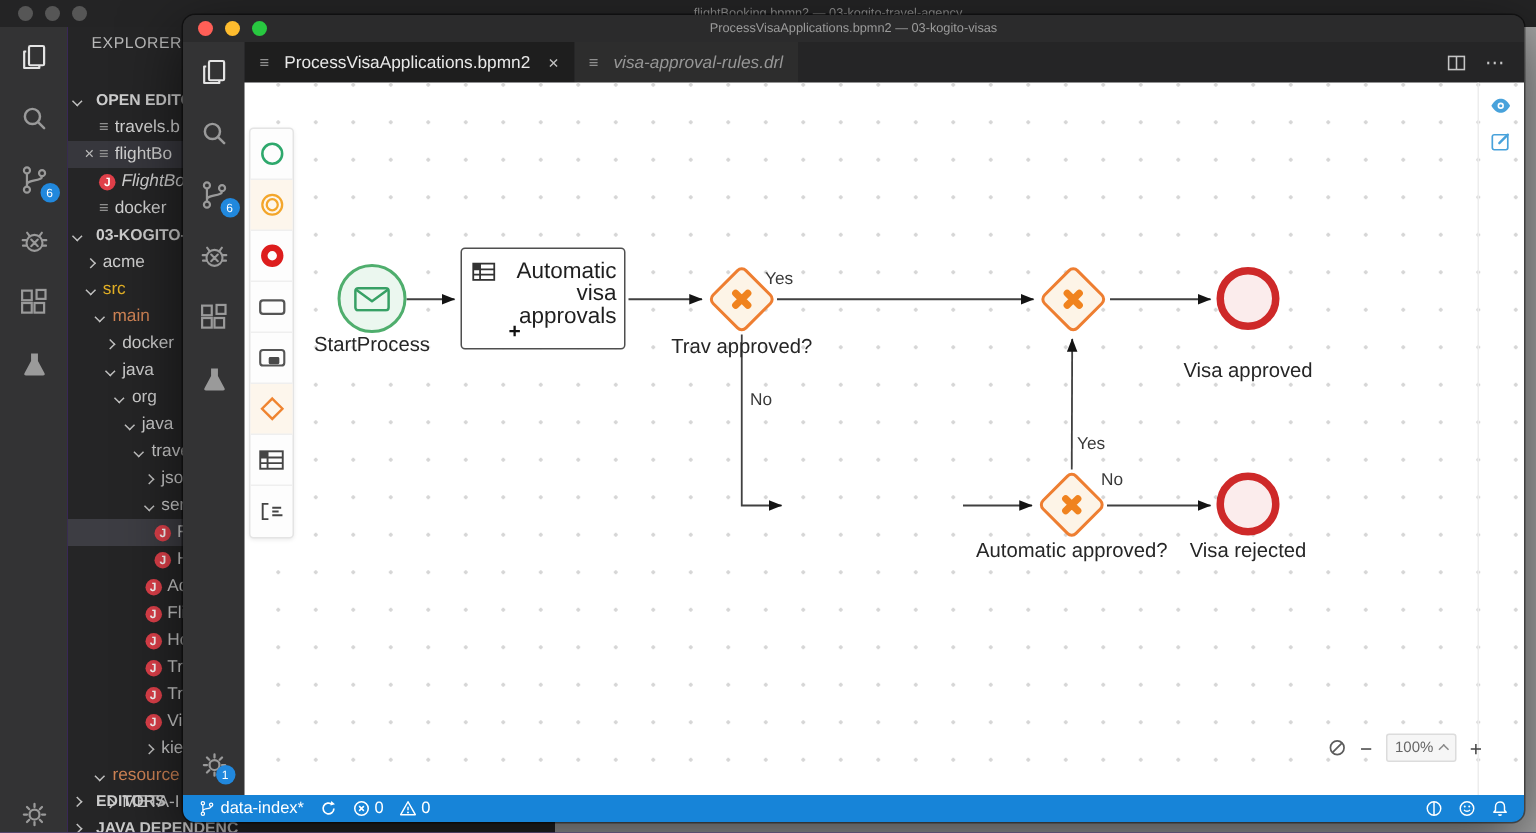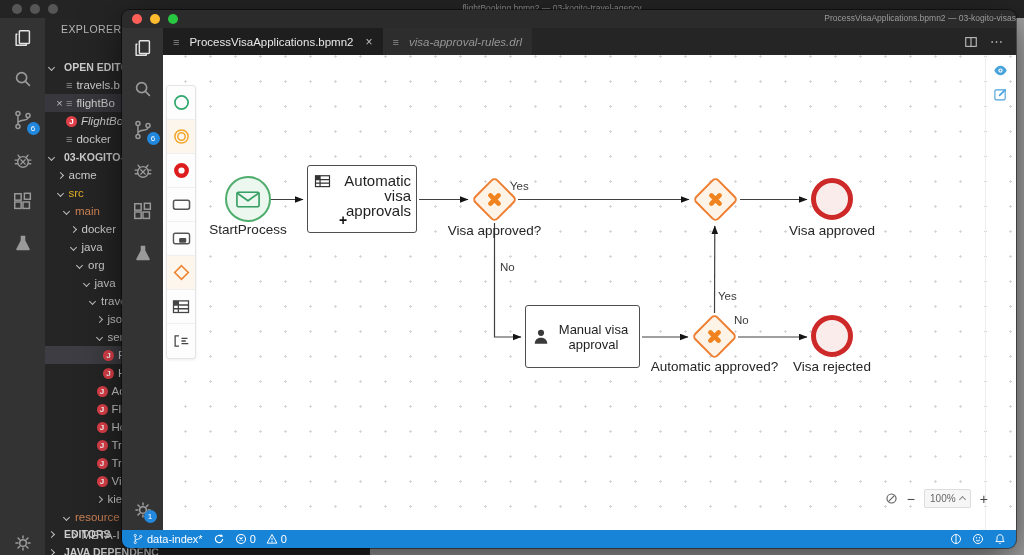--- a/index.html
+++ b/index.html
@@ -38,21 +38,21 @@
   .chev.d{transform:rotate(45deg)}
   .c-gold{color:#e0ae25}
   .c-orange{color:#cd8254}
   .sb-bottom-row{position:absolute;left:0;right:0;height:18px;display:flex;align-items:center;gap:4px;padding-left:4px;font-size:10.5px;font-weight:bold;color:#cccccc;white-space:nowrap}
 
   
   .win{position:absolute;left:122px;top:10px;width:894px;height:538px;border-radius:8px;overflow:hidden;background:#252526;box-shadow:0 12px 42px rgba(0,0,0,.6),0 0 0 1px rgba(0,0,0,.45)}
   .win-titlebar{position:relative;height:18px;background:#2b2b2c}
   .win-lights{left:10px;top:4px}
   .win-lights i.r{background:#ff5f57}.win-lights i.y{background:#febc2e}.win-lights i.g{background:#28c840}
-  .win-title{position:absolute;left:0;right:0;top:3px;text-align:right;font-size:8.5px;color:#9b9b9b;white-space:nowrap}
+  .win-title{position:absolute;left:0;right:0;top:3px;text-align:center;font-size:8.5px;color:#9b9b9b;white-space:nowrap}
   .win-body{position:absolute;top:18px;left:0;right:0;bottom:18px;display:flex}
   .win-activity{position:relative;width:41px;background:#333334;display:flex;flex-direction:column;align-items:center;padding-top:8px;gap:17px;flex:0 0 41px}
   .win-main{flex:1;display:flex;flex-direction:column;min-width:0}
   .tabs{height:27px;background:#252526;display:flex;align-items:stretch}
   .tab{display:flex;align-items:center;gap:6px;padding:0 10px;font-size:11.5px;white-space:nowrap}
   .tab.active{background:#1e1e1e;color:#e8e8e8}
   .tab.preview{background:#2d2d2d;color:#969696;font-style:italic}
   .tab .tclose{color:#c0c0c0;font-size:12px;margin-left:6px}
   .tabs-rest{flex:1}
   .tabs-actions{display:flex;align-items:center;gap:12px;padding:0 12px;color:#c5c5c5}
@@ -581,38 +581,32 @@
                 <use href="#i-grid"></use>
               </svg>
             <div class="ttext">Automatic visa approvals</div>
             <span class="cursor-plus">+</span>
           </div>
 
           <div class="gw" style="left:315px;top:128px"></div>
           <svg class="gwx" style="left:323px;top:136px" viewBox="0 0 18 18">
               <use href="#i-xcross"></use>
             </svg>
-          <div class="bpmn-label" style="left:271px;top:168px;width:121px">Visa approved?</div>
+          <div class="bpmn-label" style="left:271px;top:168px;width:121px">Trav approved?</div>
           <div class="edge-label" style="left:347px;top:125px">Yes</div>
           <div class="edge-label" style="left:337px;top:206px">No</div>
 
           <div class="gw" style="left:536px;top:128px"></div>
           <svg class="gwx" style="left:544px;top:136px" viewBox="0 0 18 18">
               <use href="#i-xcross"></use>
             </svg>
 
           <div class="end-ev" style="left:648px;top:123px"></div>
-          <div class="bpmn-label" style="left:609px;top:168px;width:120px">Visa approved</div>
-
-          <div class="task task2">
-            <svg class="task-icon-person" viewBox="0 0 24 24">
-                <use href="#i-person"></use>
-              </svg>
-            <div class="ttext">Manual visa approval</div>
-          </div>
+          <div class="bpmn-label" style="left:609px;top:184px;width:120px">Visa approved</div>
+
 
           <div class="gw" style="left:535px;top:265px"></div>
           <svg class="gwx" style="left:543px;top:273px" viewBox="0 0 18 18">
               <use href="#i-xcross"></use>
             </svg>
           <div class="bpmn-label" style="left:476px;top:304px;width:151px">Automatic approved?</div>
           <div class="edge-label" style="left:555px;top:235px">Yes</div>
           <div class="edge-label" style="left:571px;top:259px">No</div>
 
           <div class="end-ev" style="left:648px;top:260px"></div>

